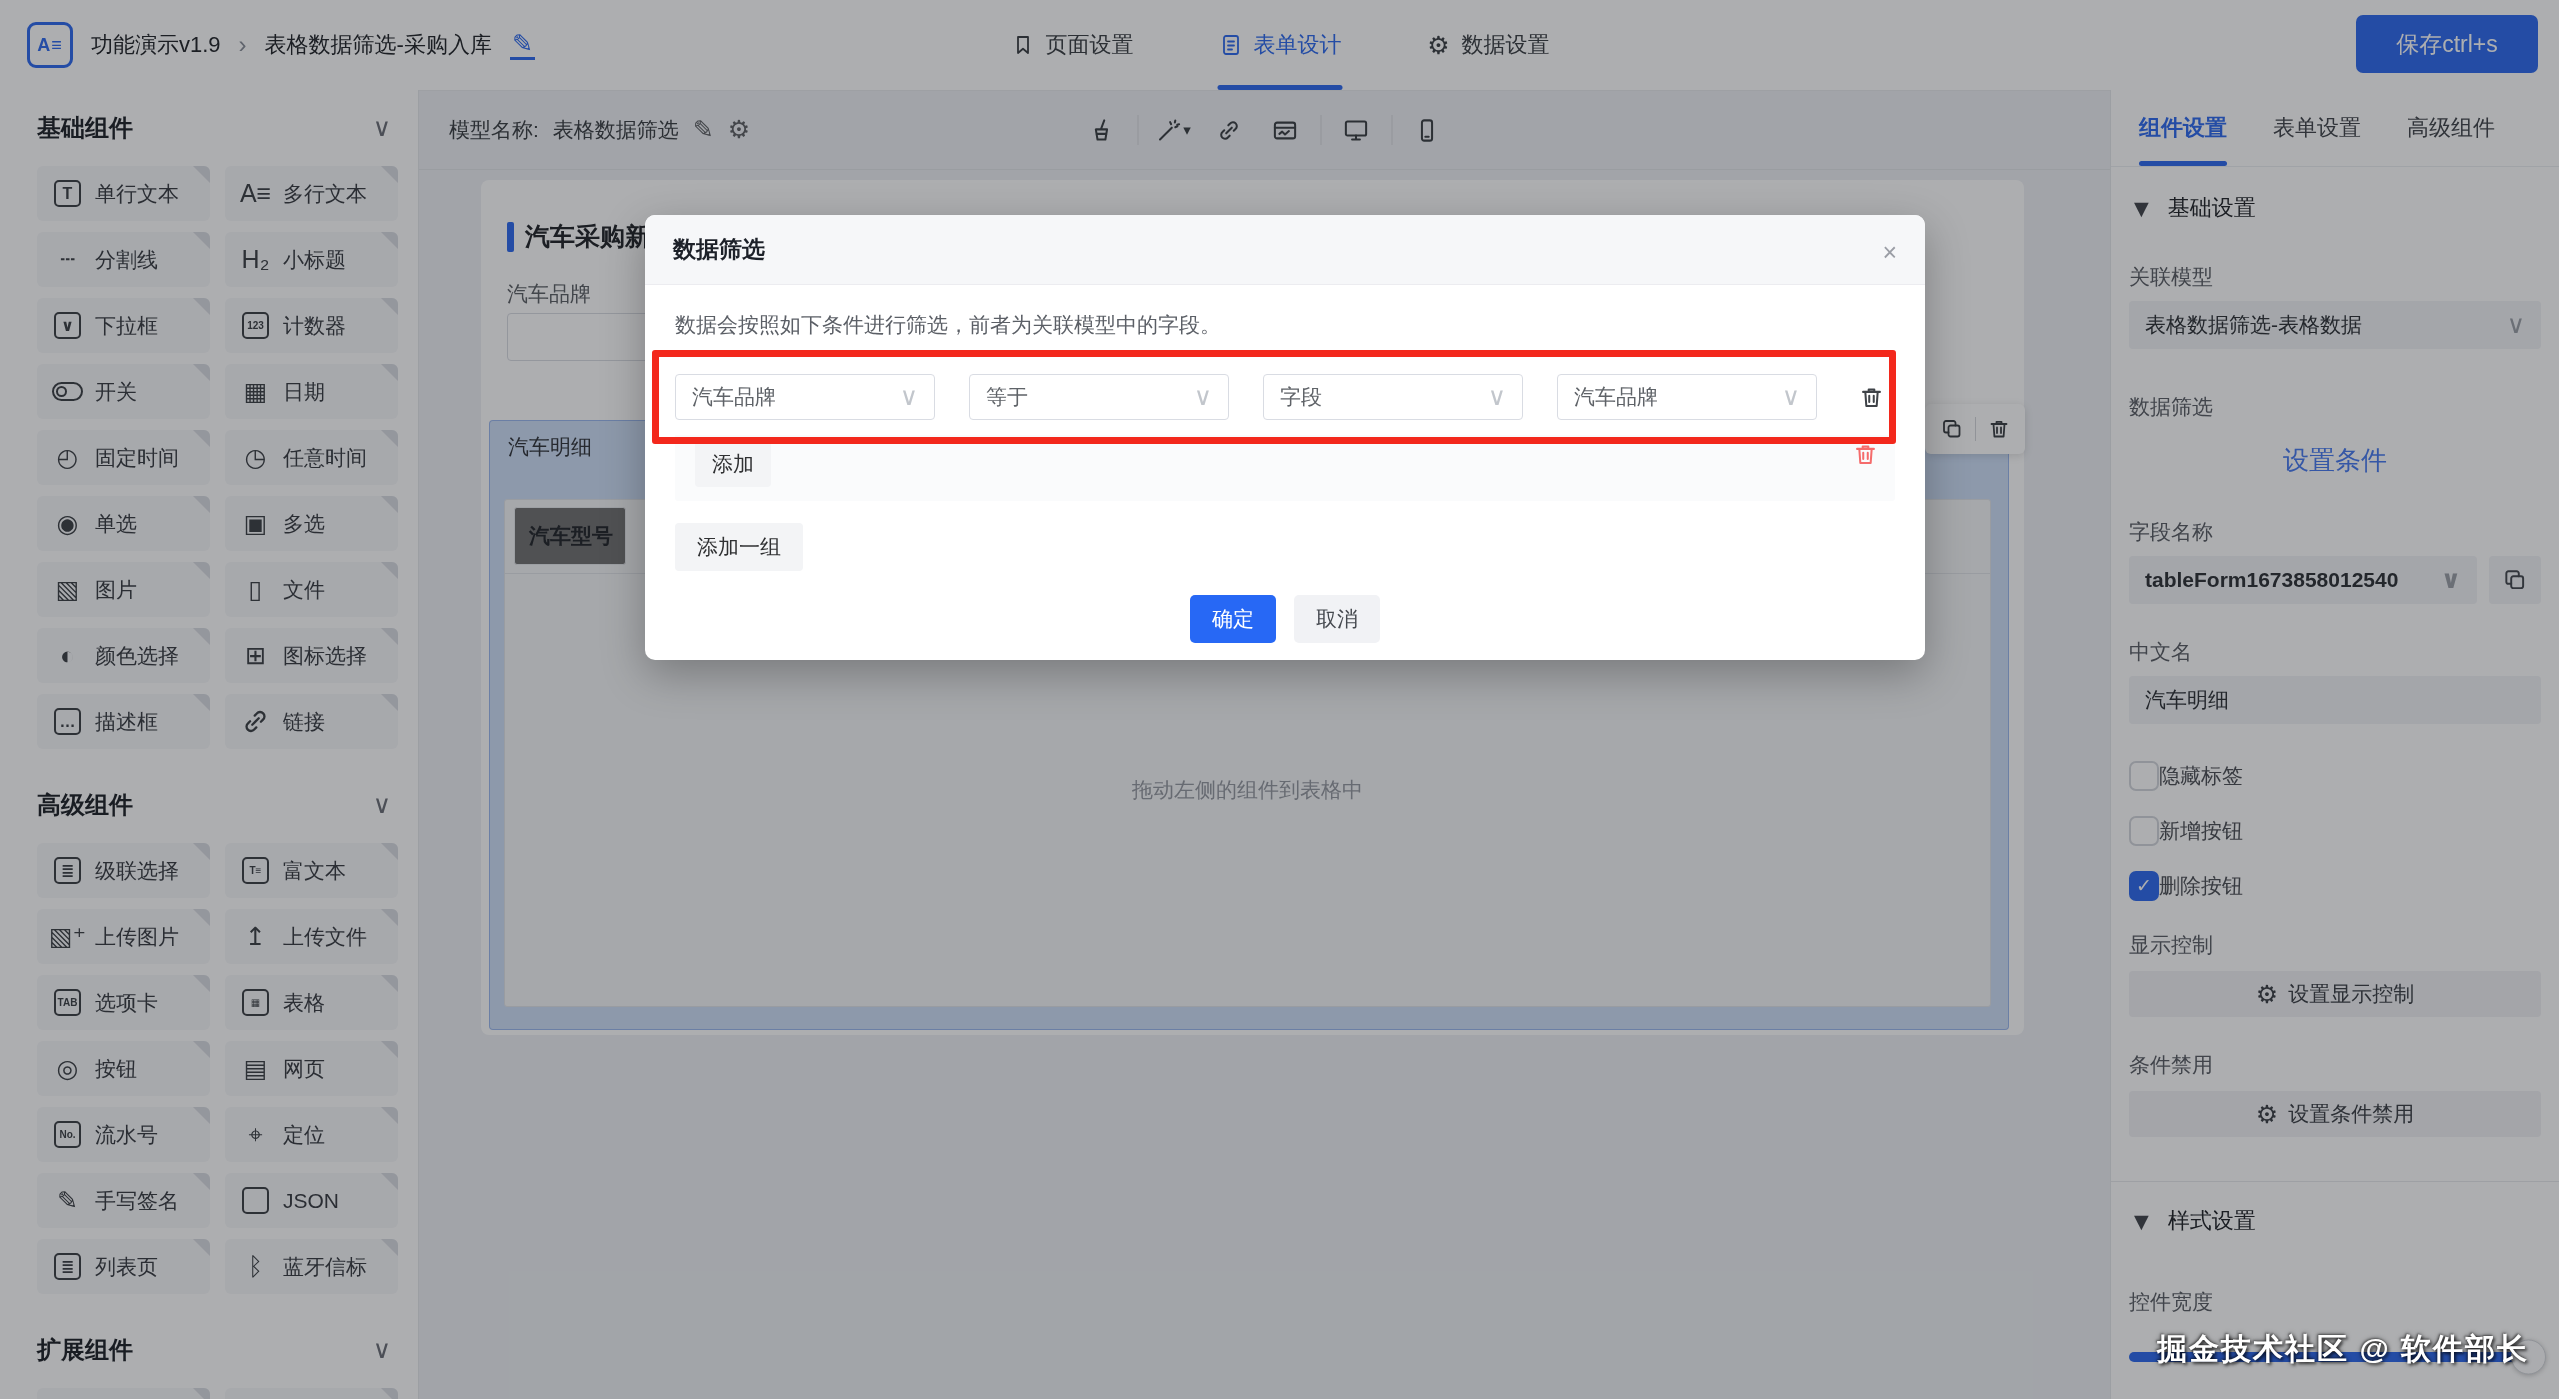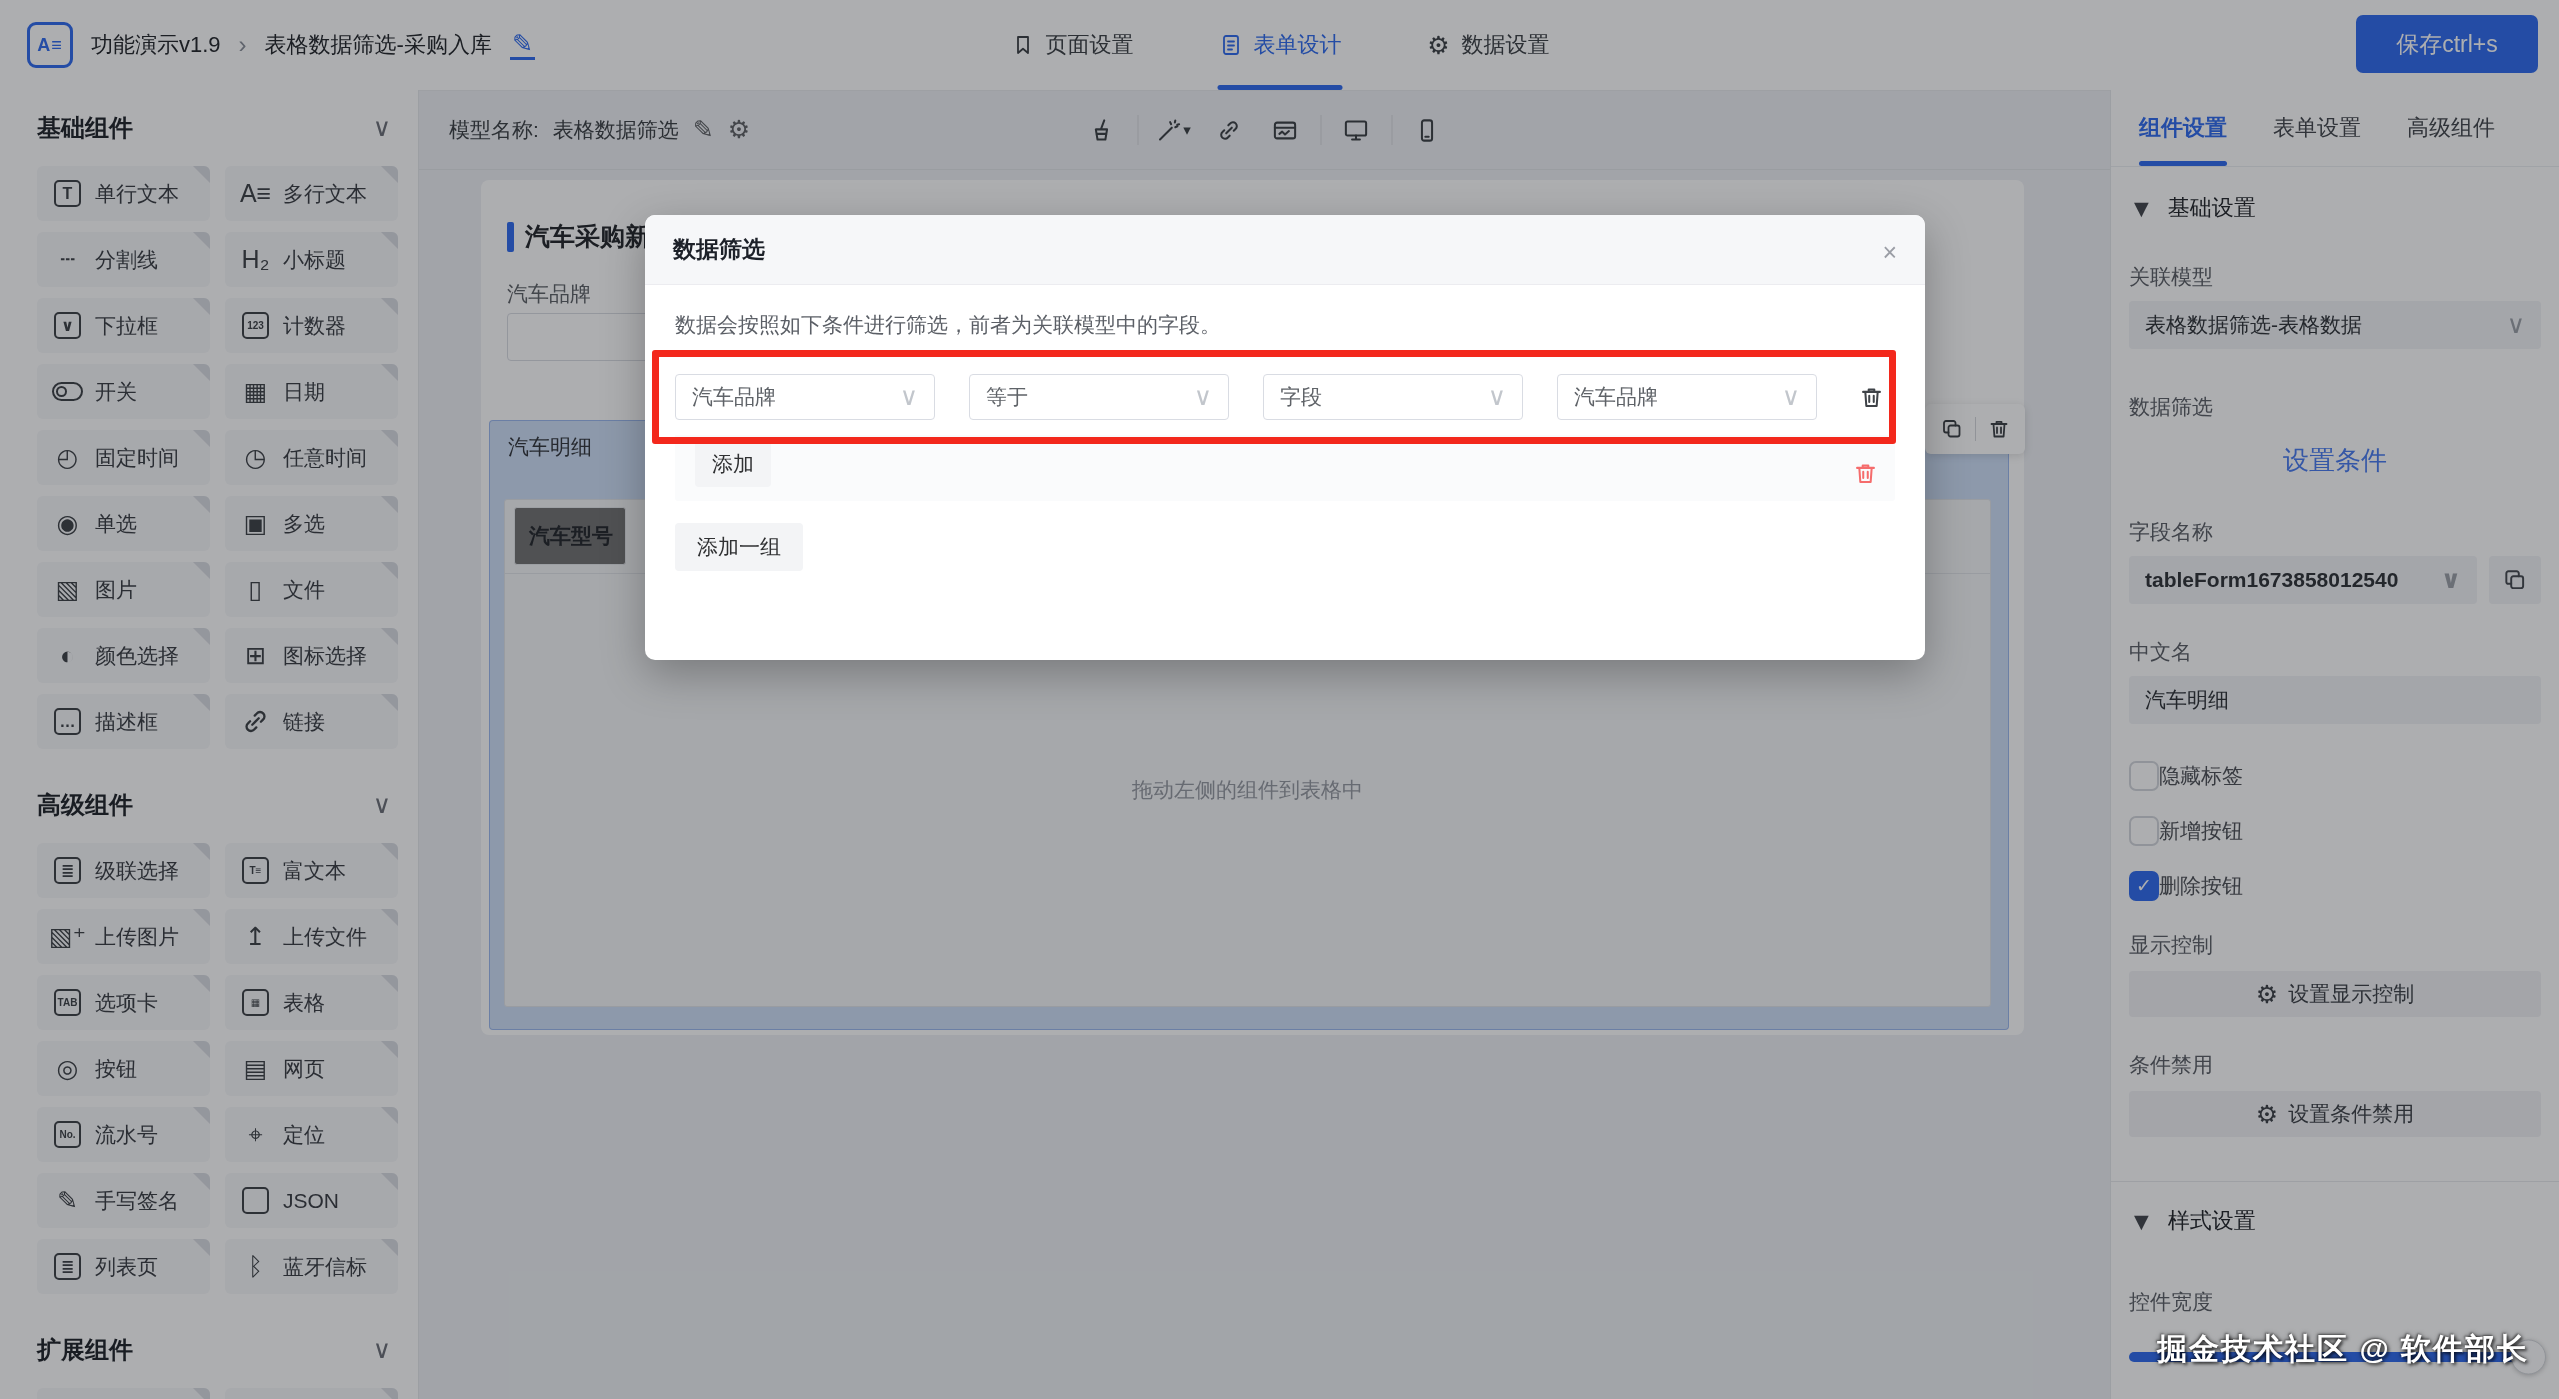--- a/index.html
+++ b/index.html
@@ -102,21 +102,21 @@
   .m-title{font-size:23px;font-weight:bold;color:#1d2129;}
   .m-close{font-size:32px;color:#9b9ea6;line-height:1;}
   .m-body{padding:22px 30px 0;}
   .m-desc{font-size:21px;color:#5b5f66;margin:4px 0 20px;}
   .group{background:#fafbfc;border-radius:3px;}
   .cond-row{background:#fff;display:flex;align-items:center;gap:34px;padding:15px 4px 15px 0;}
   .msel{flex:1;height:46px;background:#fff;border:1px solid #d9dce3;border-radius:4px;display:flex;align-items:center;justify-content:space-between;padding:0 16px;font-size:21px;color:#5f6368;box-sizing:border-box;}
   .msel .chev{color:#c2c6cc;font-size:18px;}
   .row-trash{width:40px;flex:none;display:flex;justify-content:center;color:#3f4348;}
   .row-trash svg,.red-trash svg{width:27px;height:27px;}
-  .add-row{display:flex;align-items:flex-end;justify-content:space-between;padding:6px 16px 14px 20px;gap:8px;}
+  .add-row{display:flex;align-items:flex-start;justify-content:space-between;padding:6px 16px 14px 20px;gap:8px;}
   .add-btn{background:#f3f4f6;border-radius:4px;padding:9px 17px;font-size:21px;color:#303133;}
   .red-trash{color:#f56c6c;display:flex;}
   .add-group-btn{display:inline-block;margin-top:22px;background:#f3f4f6;border-radius:4px;padding:10px 22px;font-size:21px;color:#303133;}
   .m-footer{display:flex;justify-content:center;gap:18px;margin-top:24px;}
   .btn-primary{background:#2768f5;color:#fff;border-radius:5px;padding:10px 22px;font-size:21px;}
   .btn-default{background:#f1f2f5;color:#45494f;border-radius:5px;padding:10px 22px;font-size:21px;}
   .annotation{position:absolute;left:652px;top:350px;width:1244px;height:94px;border:7px solid #f3281c;border-radius:3px;box-sizing:border-box;z-index:70;}
   .watermark{position:absolute;top:1329px;right:30px;z-index:80;color:#fff;font-size:30px;font-weight:bold;letter-spacing:2px;text-shadow:0 0 5px rgba(0,0,0,.6),2px 2px 3px rgba(0,0,0,.55),-1px -1px 2px rgba(0,0,0,.4);}
   svg{fill:none;stroke:currentColor;stroke-width:1.8;stroke-linecap:round;stroke-linejoin:round;}
 </style>
@@ -581,18 +581,22 @@
       <div class="add-row">
         <span class="add-btn">添加</span>
         <span class="red-trash">
             <svg viewBox="0 0 24 24">
               <path d="M4.5 7h15M9.5 7V4.8h5V7M6.5 7l.9 12.5h9.2L17.5 7M10 10.5v5.5M14 10.5v5.5"></path>
             </svg>
           </span>
       </div>
     </div>
     <span class="add-group-btn">添加一组</span>
+    <div class="m-footer">
+      <span class="btn-primary">确定</span>
+      <span class="btn-default">取消</span>
+    </div>
   </div>
 </div>
 
 <div class="annotation"></div>
 
 <div class="watermark">掘金技术社区 @ 软件部长</div>
 
 </body></html>

